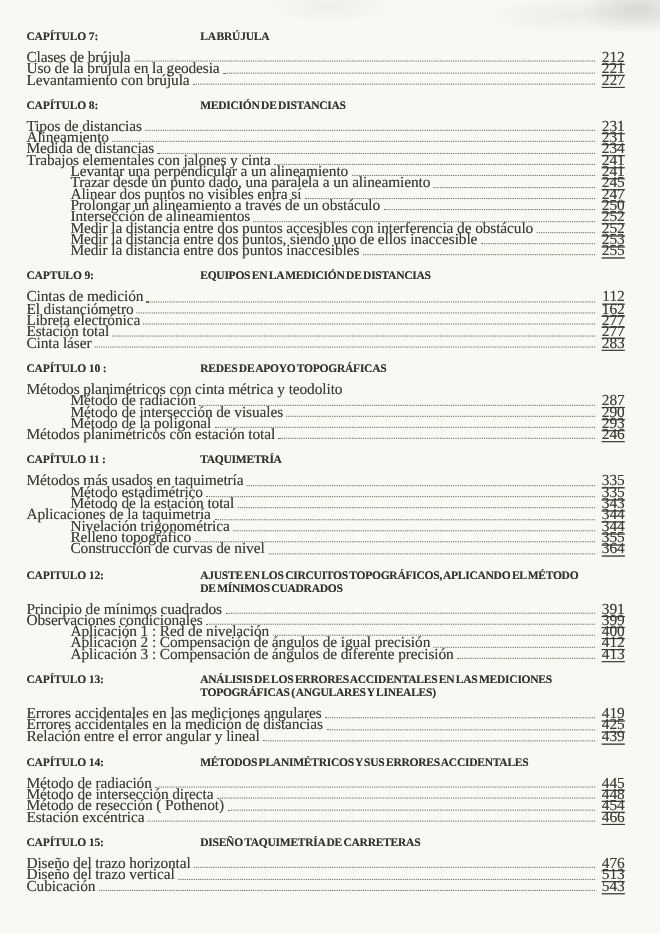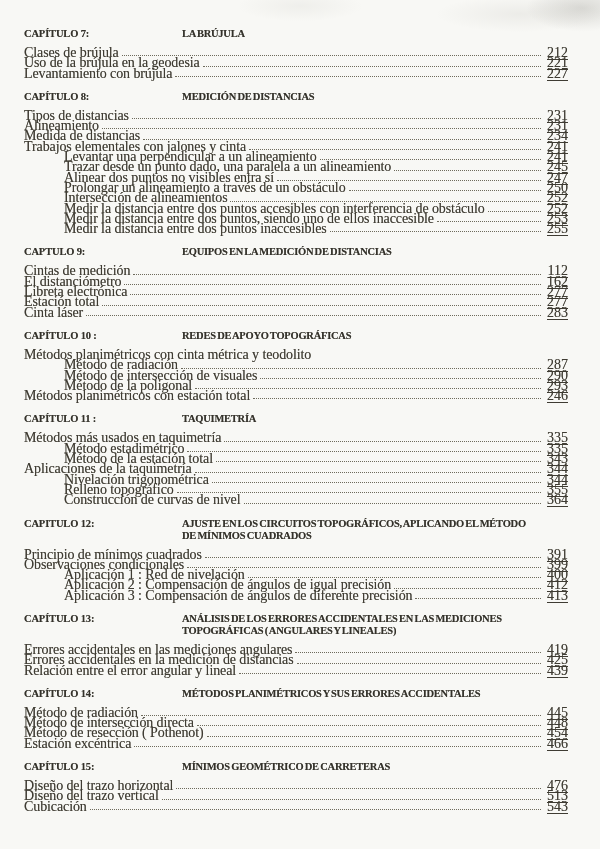--- a/index.html
+++ b/index.html
@@ -354,21 +354,21 @@
         <div class="row indent-0">
           <span class="txt">Estación excéntrica</span>
           <span class="dots"></span>
           <span class="num">466</span>
         </div>
       </div>
     </div>
     <div class="section">
       <div class="heading">
         <span class="label">CAPÍTULO 15:</span>
-        <span class="title">MÍNIMOS GEOMÉTRICO DE CARRETERAS</span>
+        <span class="title">DISEÑO TAQUIMETRÍA DE CARRETERAS</span>
       </div>
       <div class="entries">
         <div class="row indent-0">
           <span class="txt">Diseño del trazo horizontal</span>
           <span class="dots"></span>
           <span class="num">476</span>
         </div>
         <div class="row indent-0">
           <span class="txt">Diseño del trazo vertical</span>
           <span class="dots"></span>

